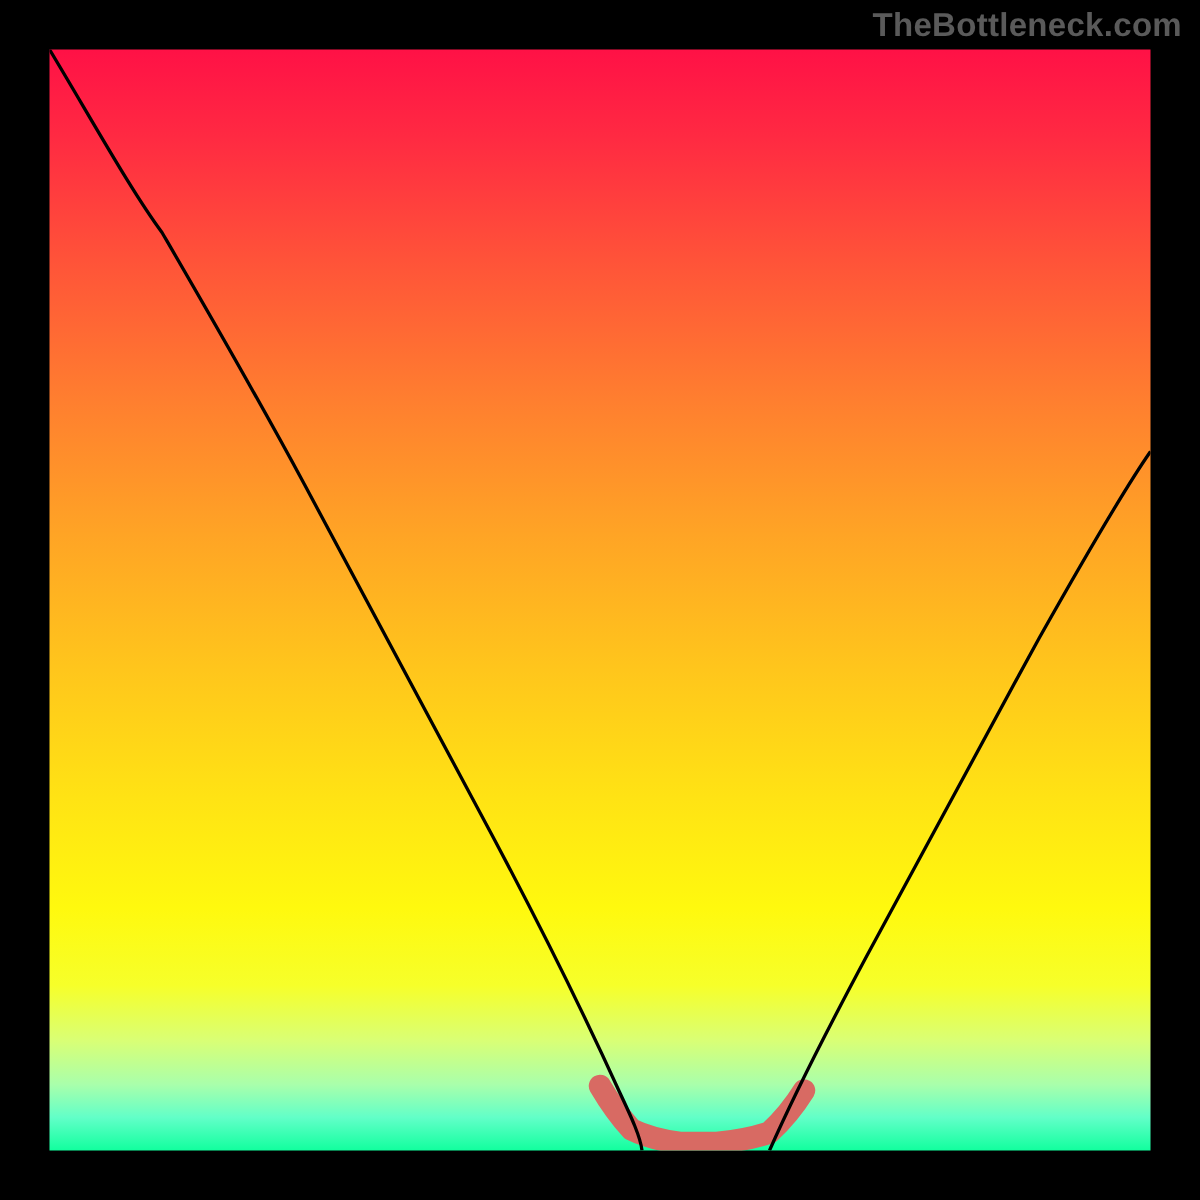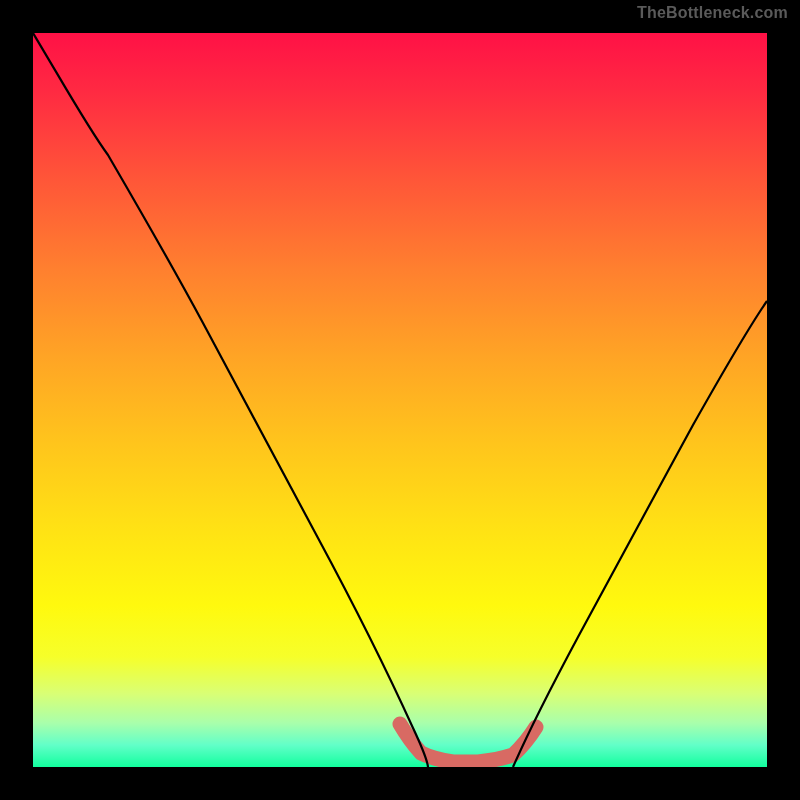--- a/index.html
+++ b/index.html
@@ -8,21 +8,21 @@
     width: 800px;
     height: 800px;
     position: relative;
     background: #000;
   }
   .watermark {
     position: absolute;
     top: 4px;
     right: 12px;
     font-family: Arial, Helvetica, sans-serif;
-    font-size: 16px;
+    font-size: 22px;
     font-weight: 600;
     color: #5a5a5a;
     letter-spacing: 0.2px;
     z-index: 10;
   }
   .plot-area {
     position: absolute;
     left: 33px;
     top: 33px;
     width: 734px;

